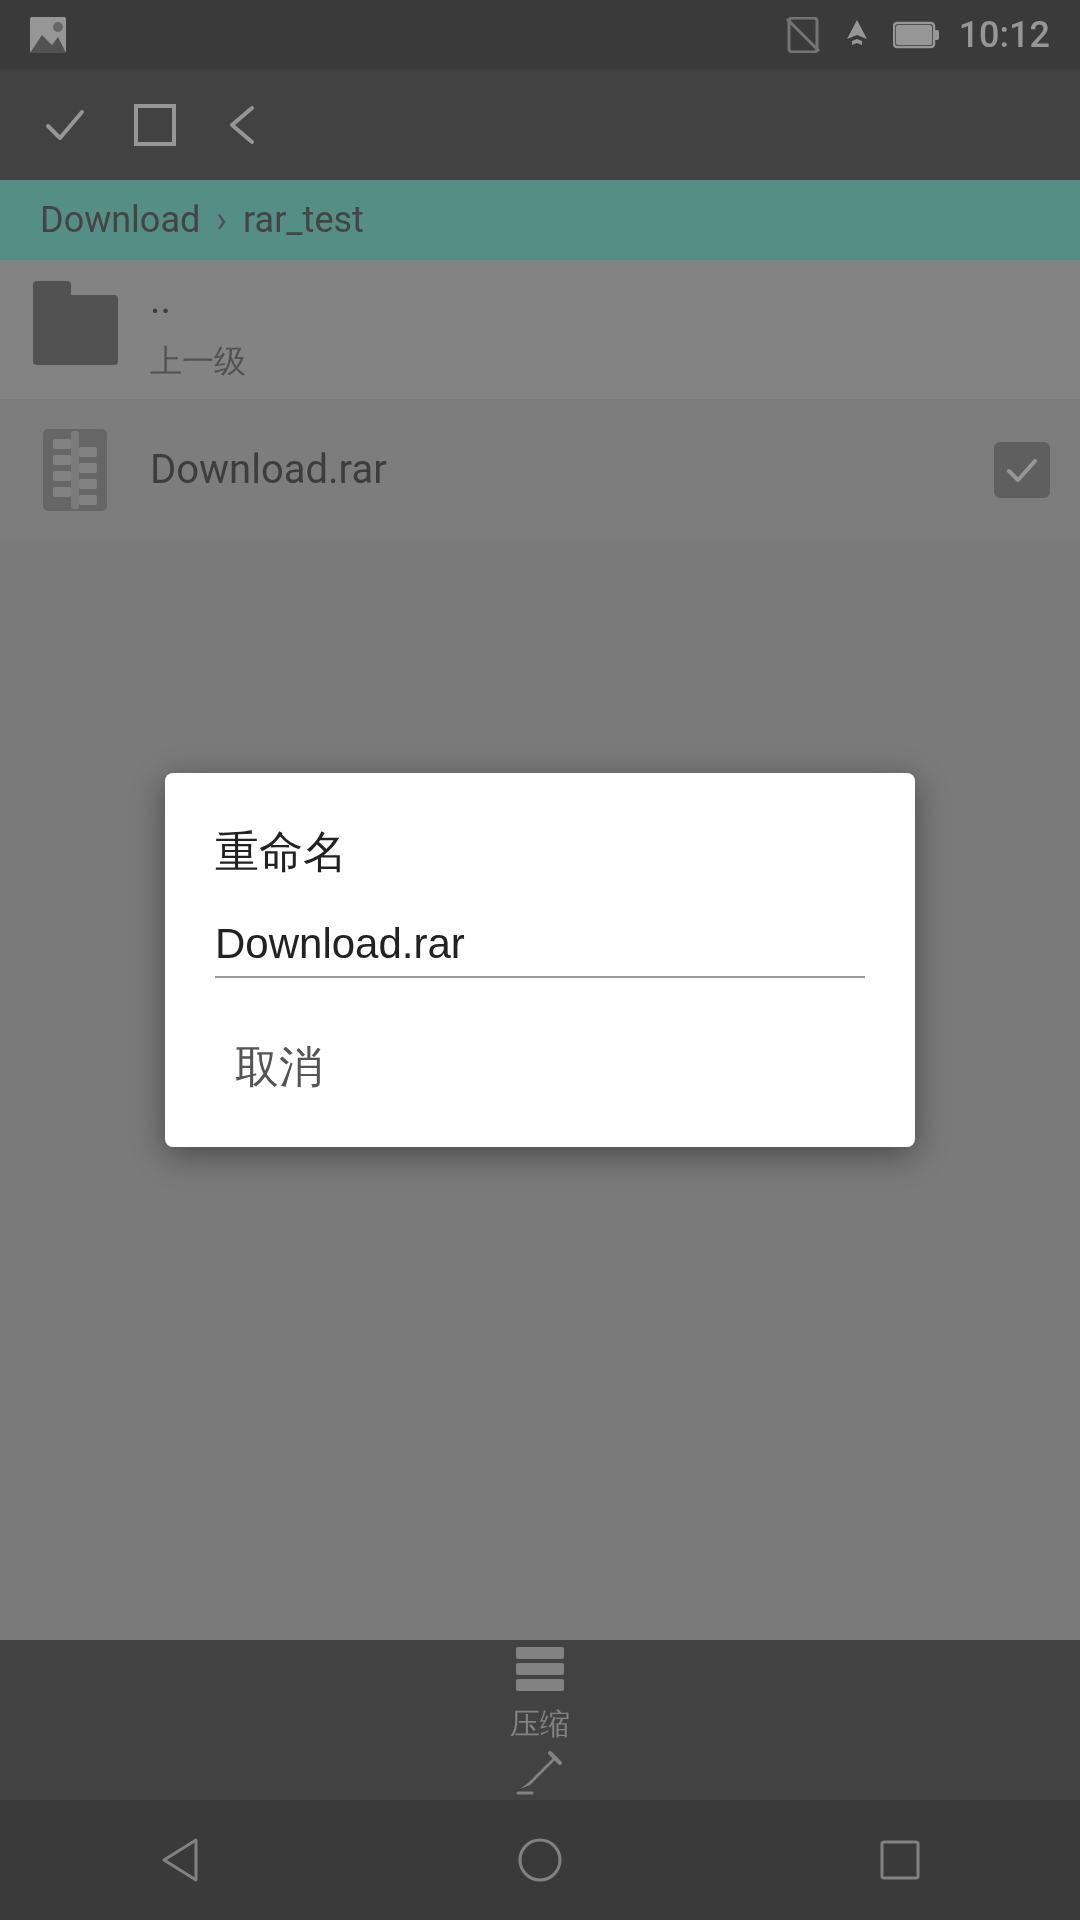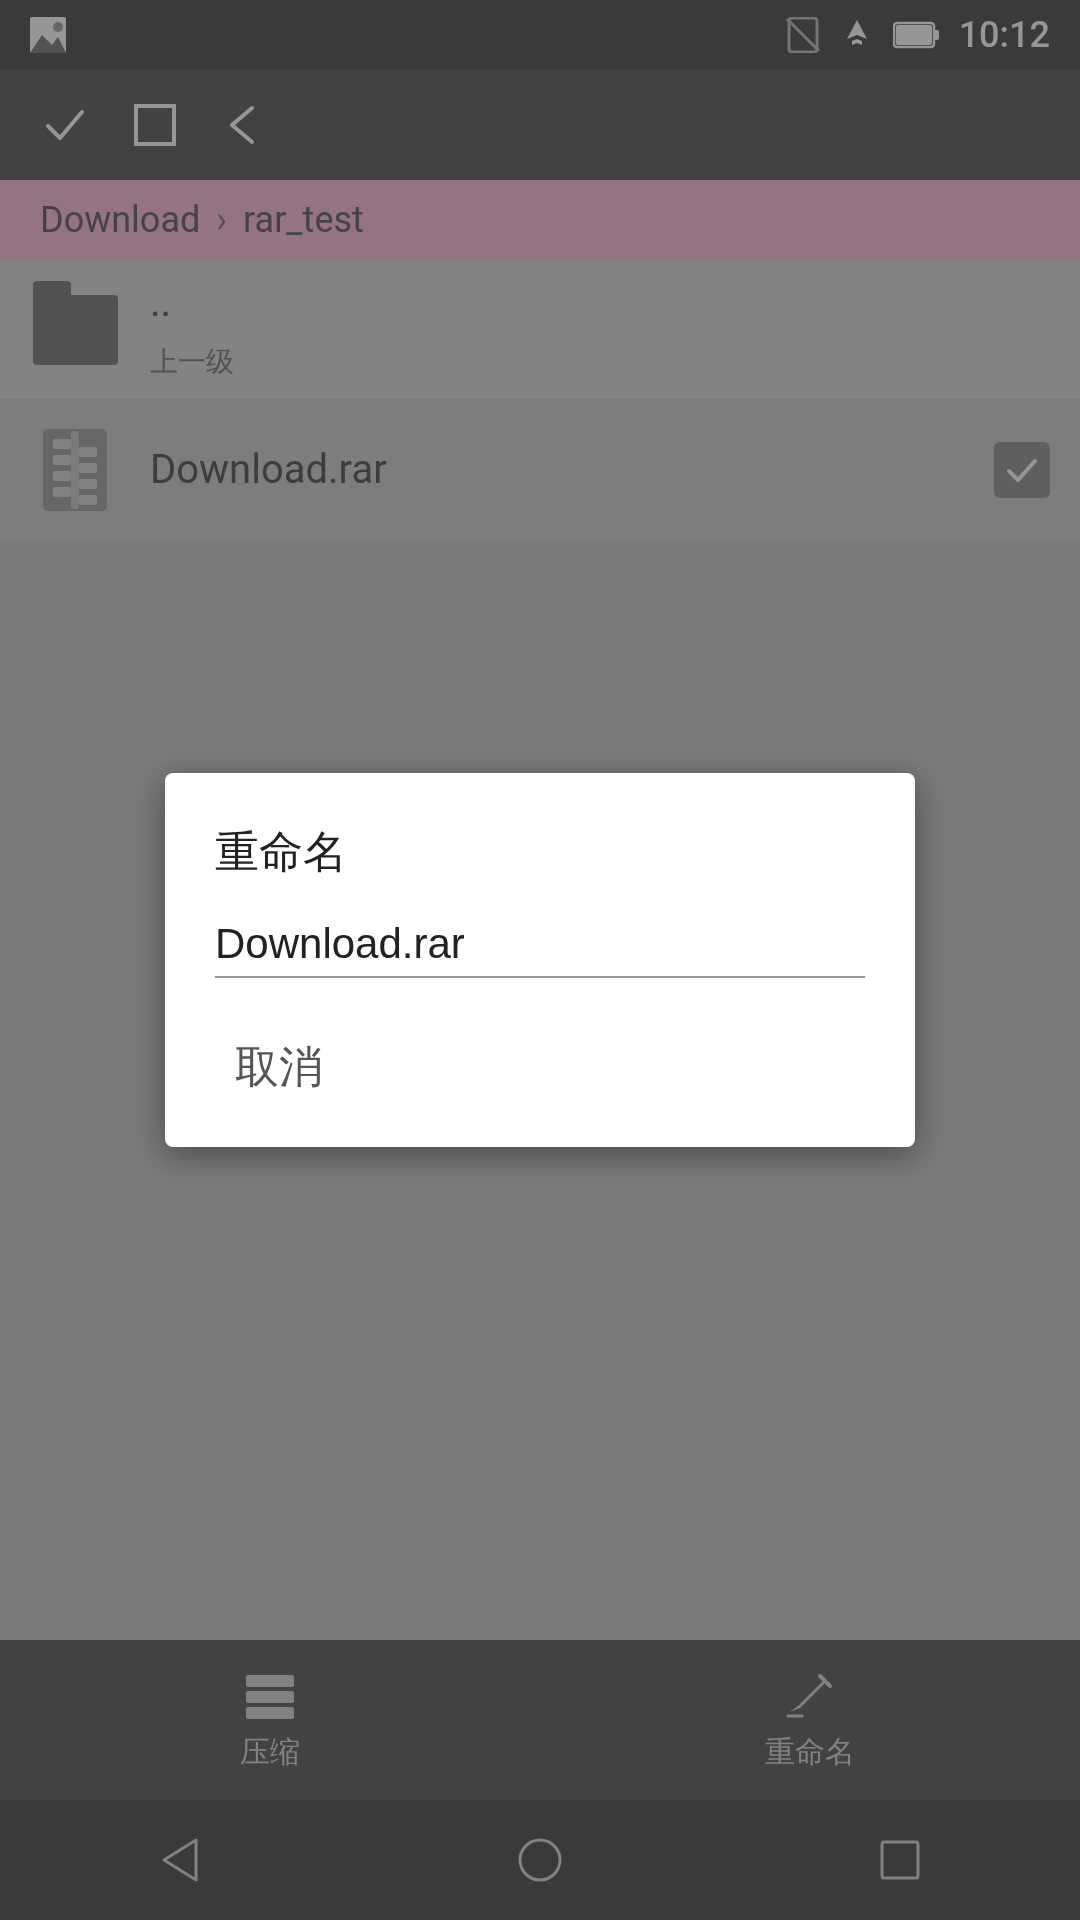--- a/index.html
+++ b/index.html
@@ -62,21 +62,21 @@
       display: flex;
       align-items: center;
       justify-content: center;
       cursor: pointer;
     }
 
     
     .breadcrumb-bar {
       width: 100%;
       height: 80px;
-      background: #f9a8d4;
+      background: #5eead4;
       display: flex;
       align-items: center;
       padding: 0 40px;
       gap: 16px;
     }
 
     .breadcrumb-text {
       font-size: 36px;
       color: #333;
     }
@@ -147,21 +147,21 @@
       font-weight: 400;
     }
 
     .file-meta {
       font-size: 30px;
       color: #555;
       margin-top: 6px;
     }
 
     .file-subtitle {
-      font-size: 28px;
+      font-size: 32px;
       color: #555;
       margin-top: 17px;
     }
 
     .checkbox-checked {
       width: 56px;
       height: 56px;
       background: #777;
       border-radius: 6px;
       display: flex;
@@ -230,20 +230,21 @@
     
     .bottom-nav {
       position: absolute;
       bottom: 120px;
       width: 100%;
       height: 160px;
       background: #2d2d2d;
       display: flex;
       align-items: center;
       justify-content: space-around;
+      flex-direction: column;
     }
 
     .nav-item {
       display: flex;
       flex-direction: column;
       align-items: center;
       gap: 8px;
       cursor: pointer;
       flex: 1;
     }

